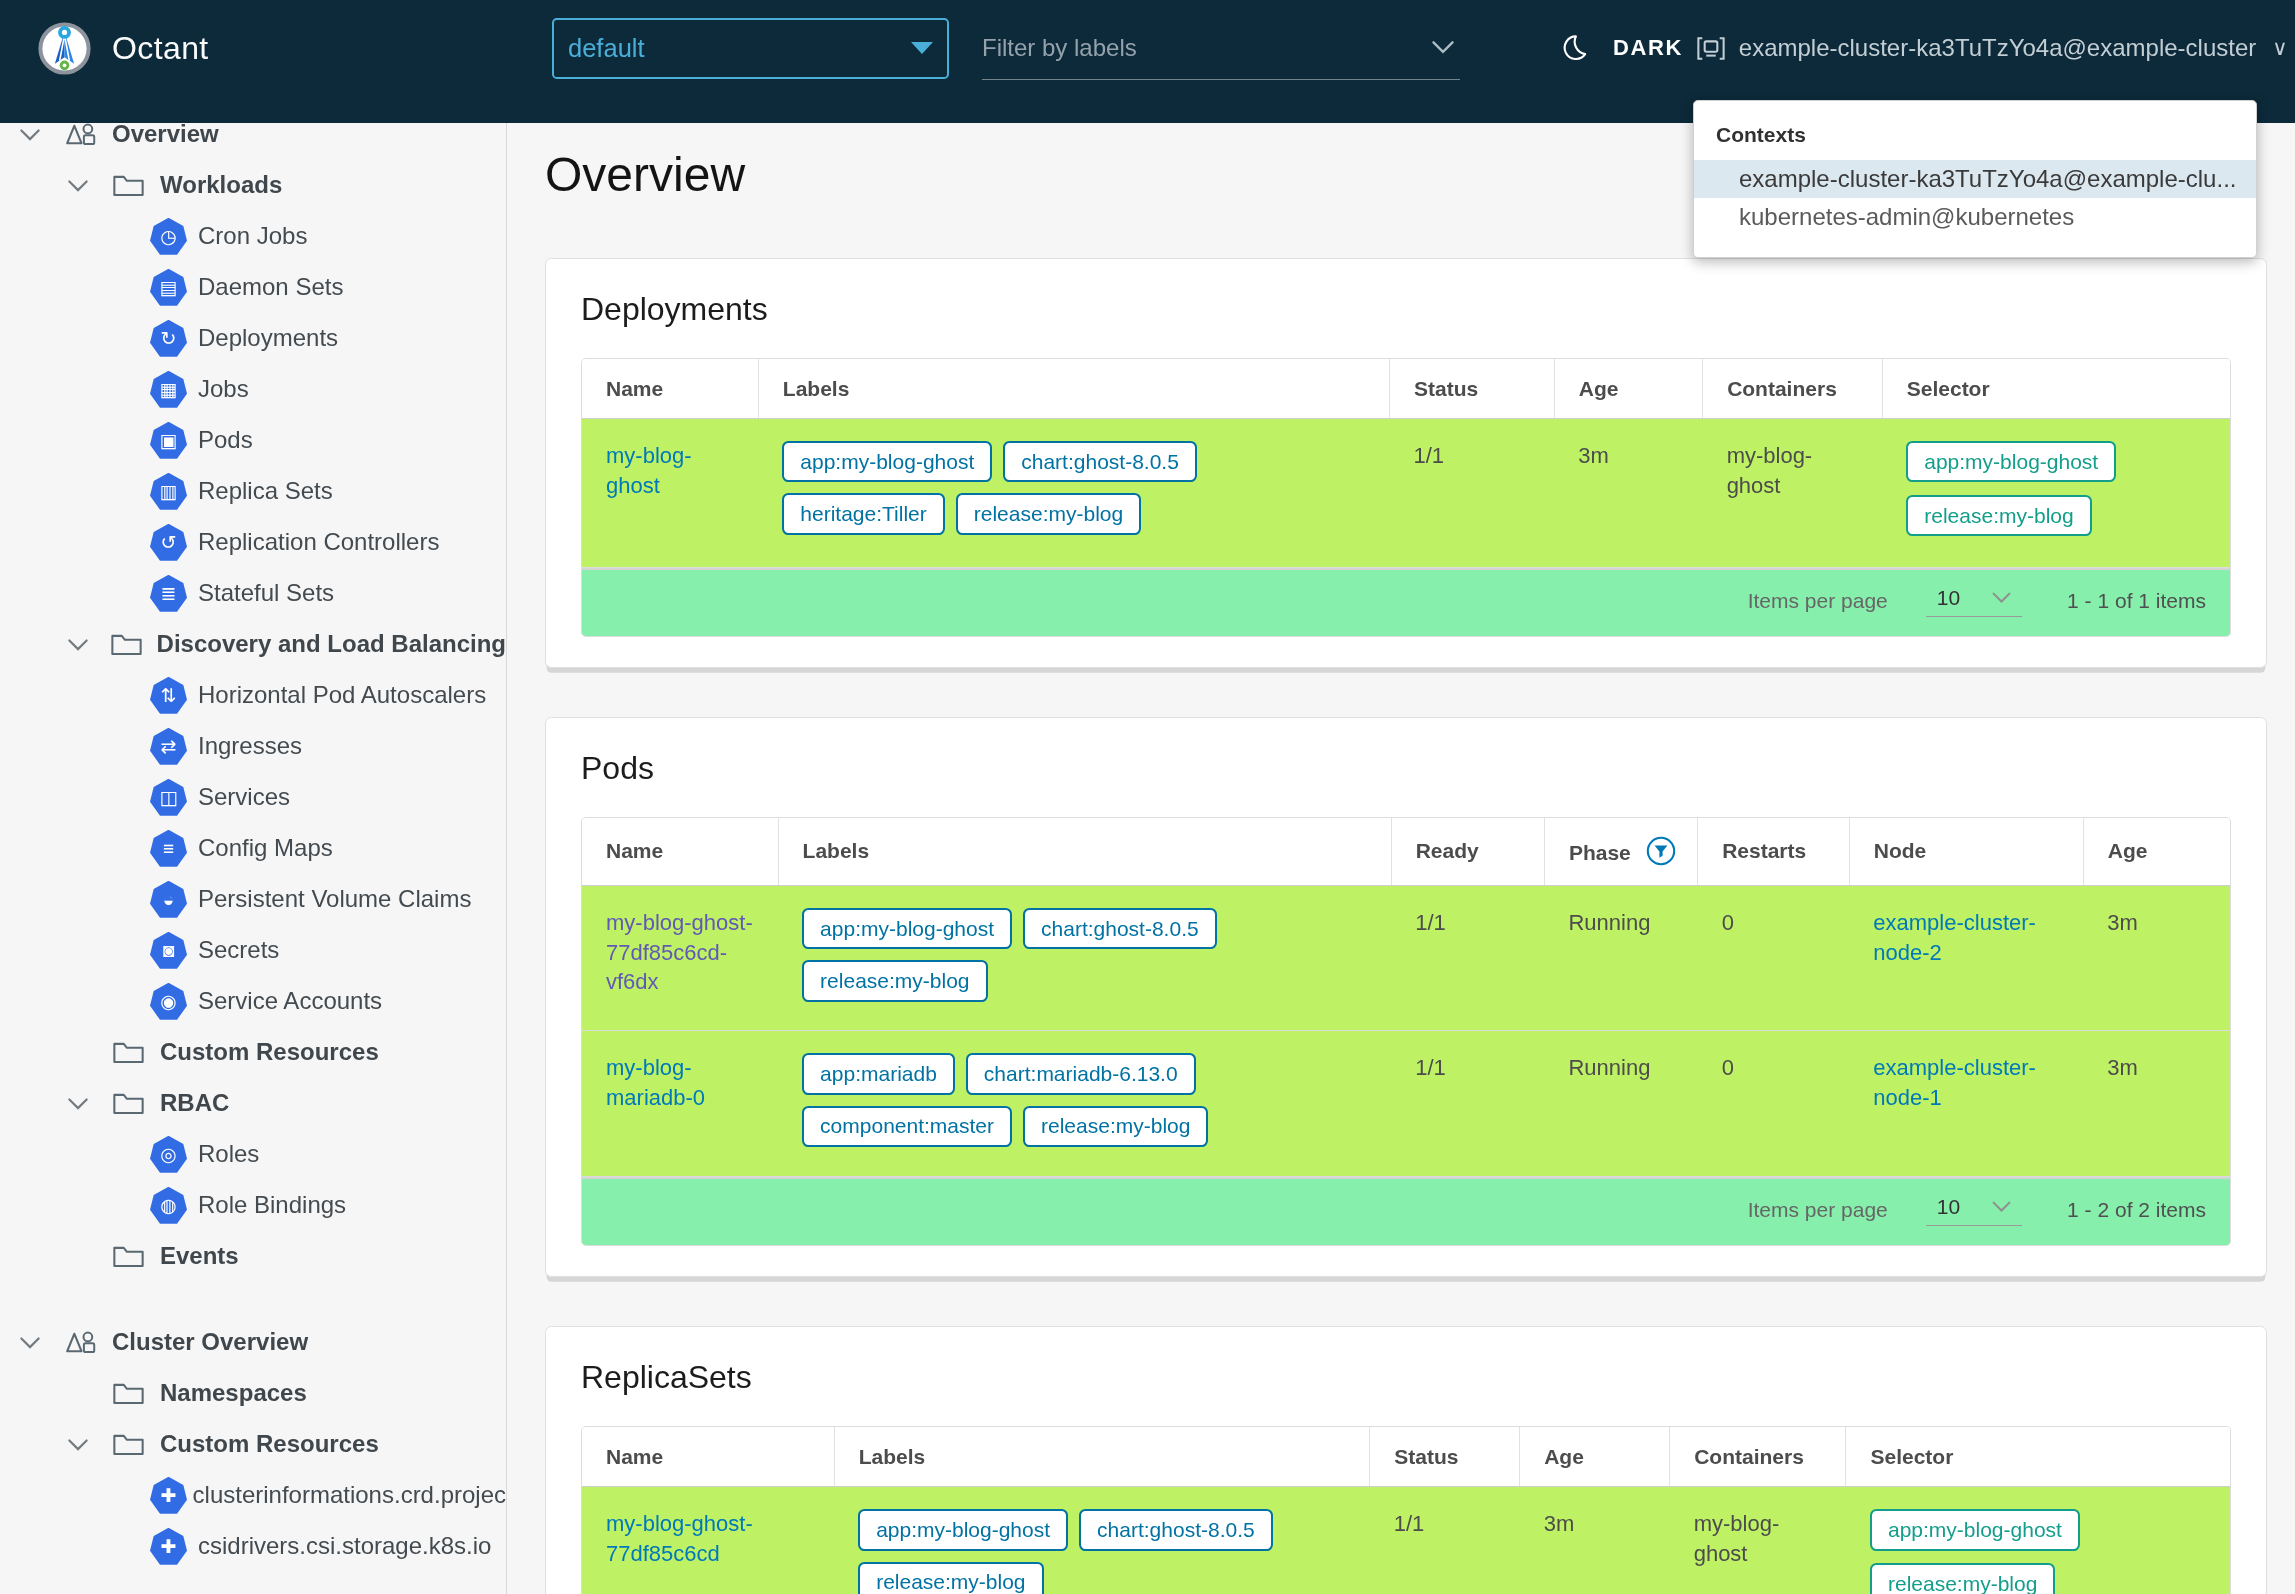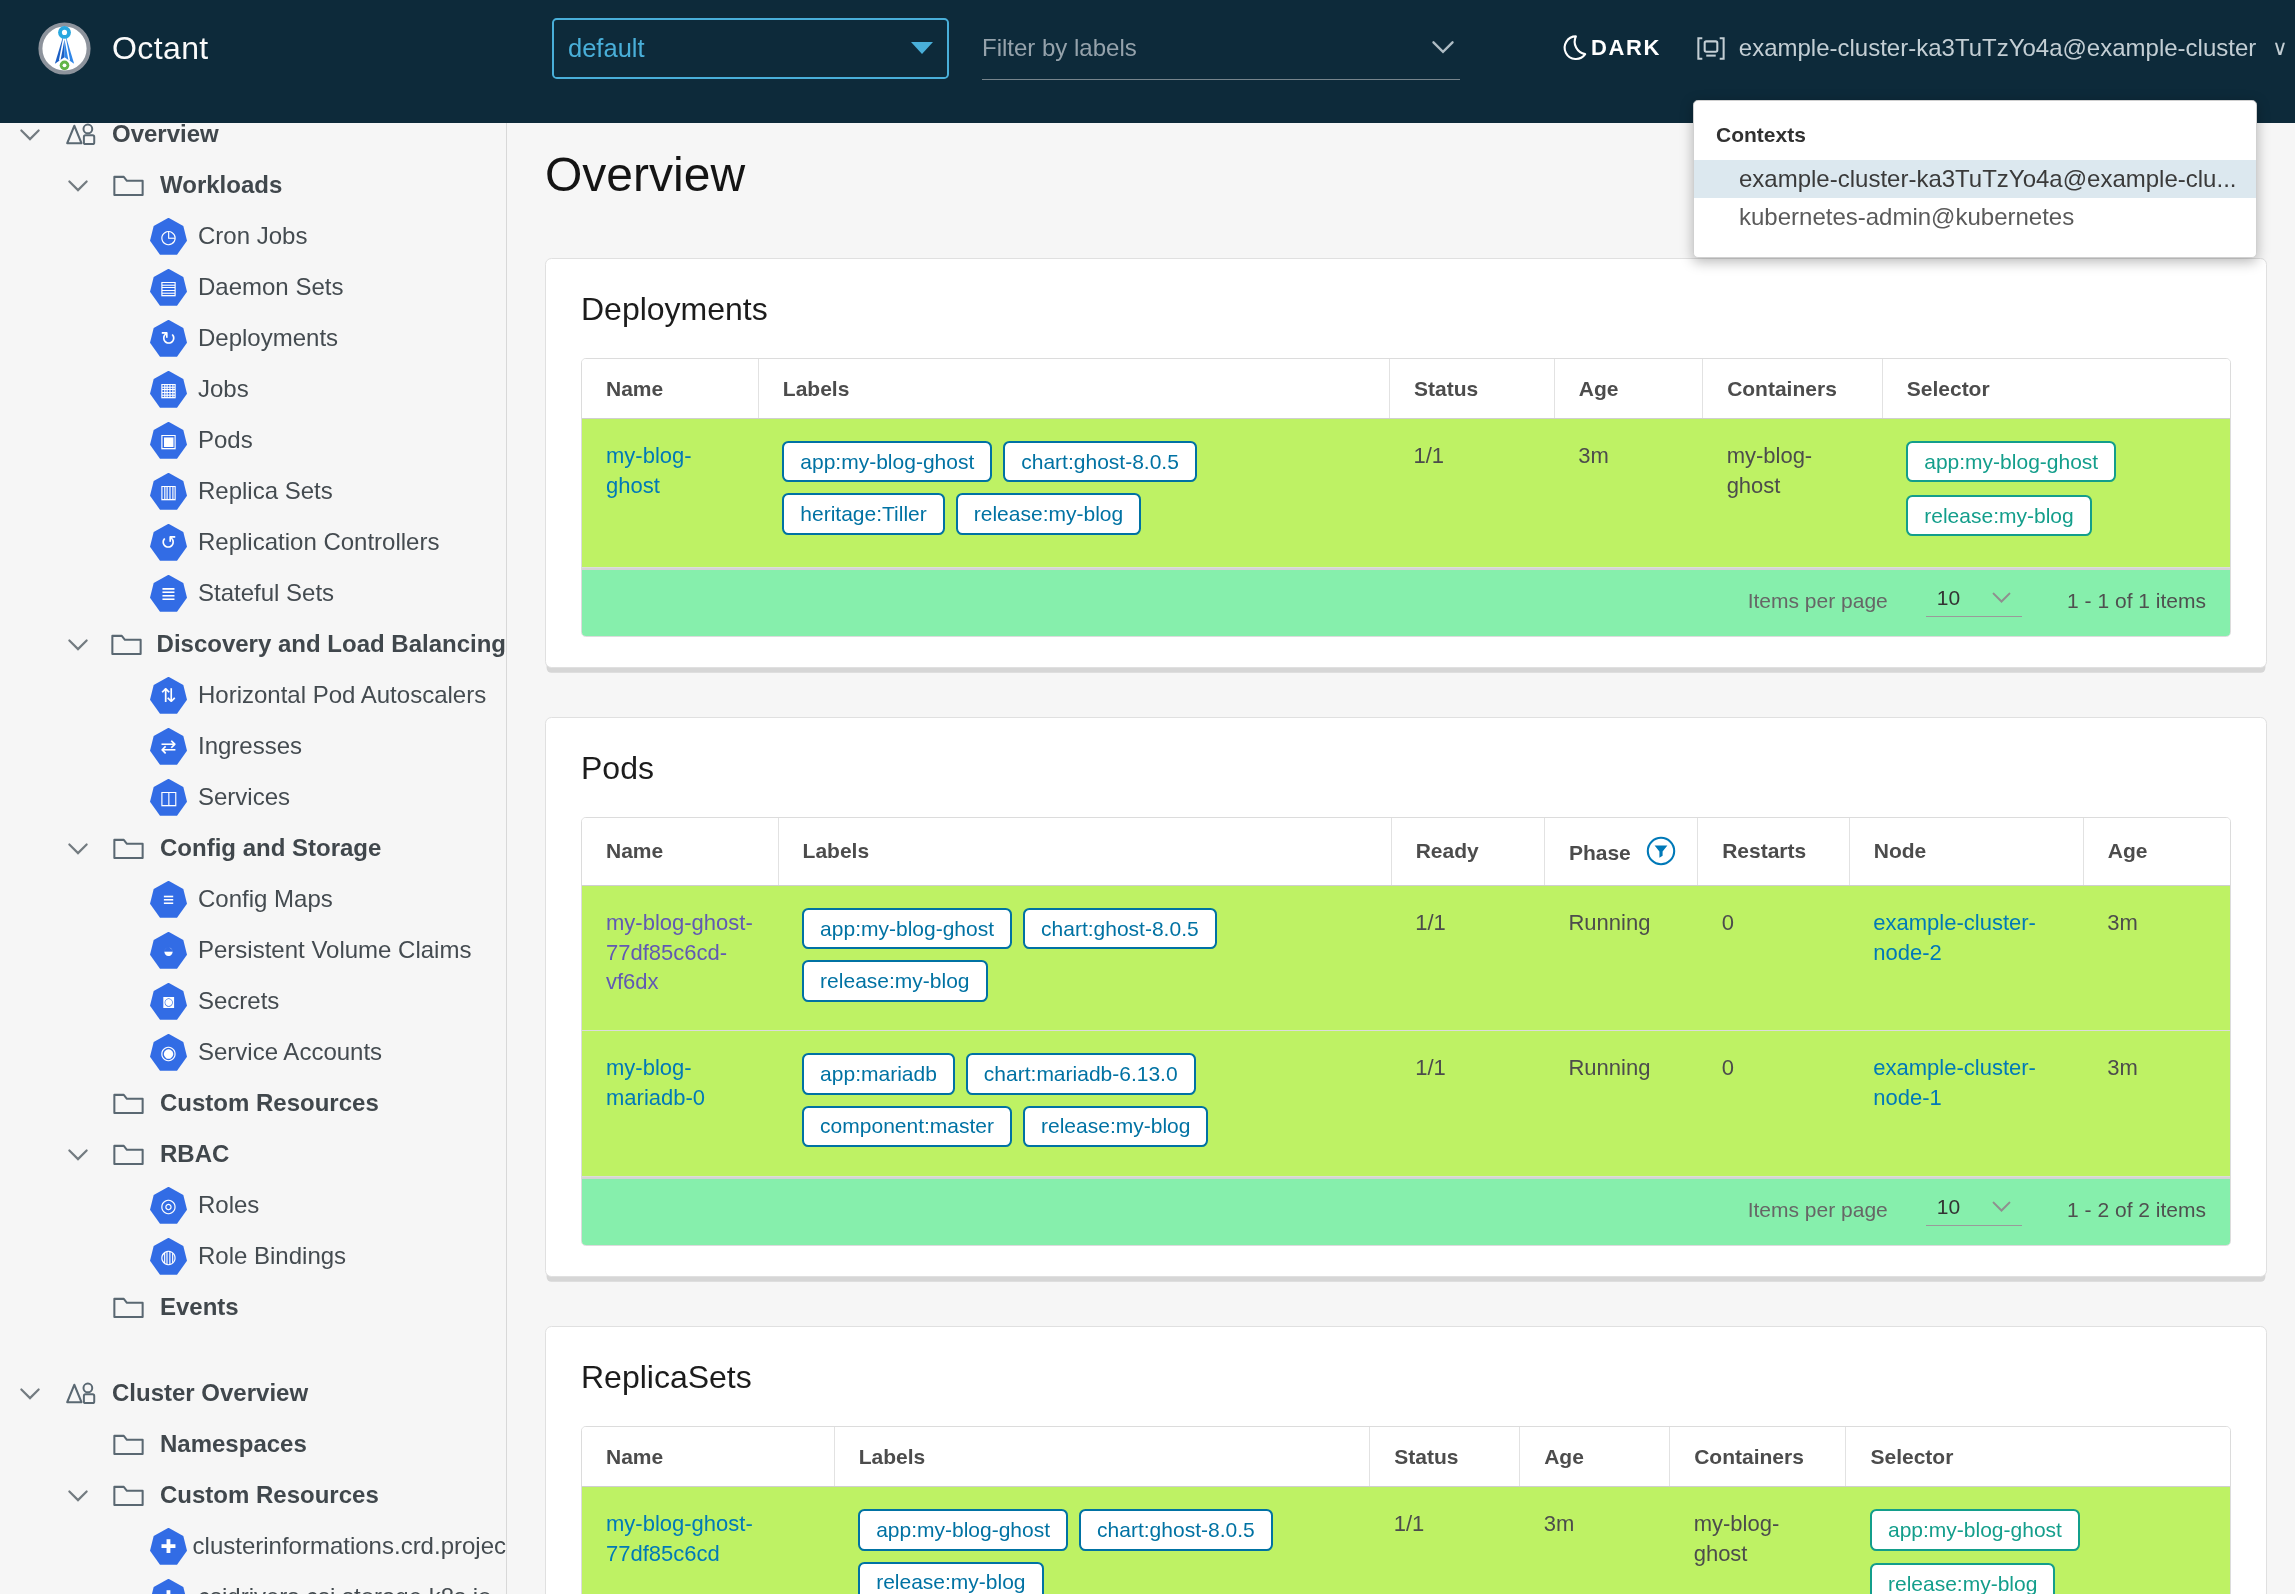--- a/index.html
+++ b/index.html
@@ -20,21 +20,21 @@
   .ns-select {
     left:552px; top:17.5px; height:61px; width:397px;
     border:2px solid #49afd9; border-radius:4.8px;
     display:flex; align-items:center; justify-content:space-between;
     padding:0 14px; cursor:pointer;
   }
   .ns-select .ns-value { color:#49afd9; font-size:25.5px; }
   .ns-caret { width:0; height:0; border-left:11px solid transparent; border-right:11px solid transparent; border-top:12.8px solid #49afd9; }
   .label-filter { left:982px; top:16px; height:64px; width:478px; border-bottom:1.6px solid #76848c; display:flex; align-items:center; justify-content:space-between; cursor:text; }
   .label-filter .ph { color:#95a2ab; font-size:24px; }
-  .theme-toggle { left:1559px; gap:3px; cursor:pointer; }
+  .theme-toggle { left:1559px; gap:25px; cursor:pointer; }
   .theme-toggle .dark-label { color:#ffffff; font-size:22px; font-weight:bold; letter-spacing:1.6px; }
   .ctx-btn { left:1696px; gap:12.8px; cursor:pointer; }
   .ctx-btn .ctx-label { color:#c3ced4; font-size:24px; }
   .ctx-btn .ctx-chev { color:#c3ced4; font-size:21px; margin-left:3.2px; }
 
   
   .ctx-menu {
     position:absolute; left:1693px; top:100px; width:564px; z-index:50;
     background:#fff; border:0.8px solid #d0d0d0; border-radius:4.8px;
     box-shadow:0 3.2px 12.8px rgba(0,0,0,.28); padding:14.3px 0 21px;
@@ -269,33 +269,20 @@
       <span class="icon-slot">
         <span class="hepta">⇄</span>
       </span>
       <span class="side-label">Ingresses</span>
     </div>
     <div class="side-row d2">
       <span class="icon-slot">
         <span class="hepta">◫</span>
       </span>
       <span class="side-label">Services</span>
-    </div>
-    <div class="side-row d1 bold">
-      <span class="chev">
-        <svg width="22" height="13.5" viewBox="0 0 28 17">
-          <path d="M3 3l11 11L25 3" fill="none" stroke="#737b80" stroke-width="2.8" stroke-linecap="round"></path>
-        </svg>
-      </span>
-      <span class="icon-slot">
-        <svg width="33" height="27" viewBox="0 0 42 34">
-          <path d="M3 29 V6 h12 l4 5 h20 v18 Z" fill="none" stroke="#5a6872" stroke-width="2.6" stroke-linejoin="round"></path>
-        </svg>
-      </span>
-      <span class="side-label">Config and Storage</span>
     </div>
     <div class="side-row d2">
       <span class="icon-slot">
         <span class="hepta">≡</span>
       </span>
       <span class="side-label">Config Maps</span>
     </div>
     <div class="side-row d2">
       <span class="icon-slot">
         <span class="hepta">◒</span>

